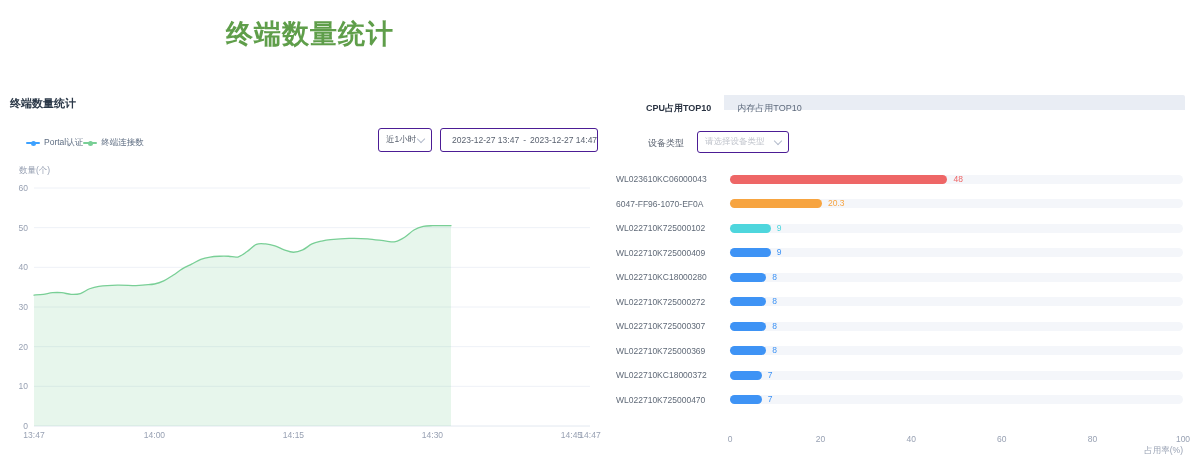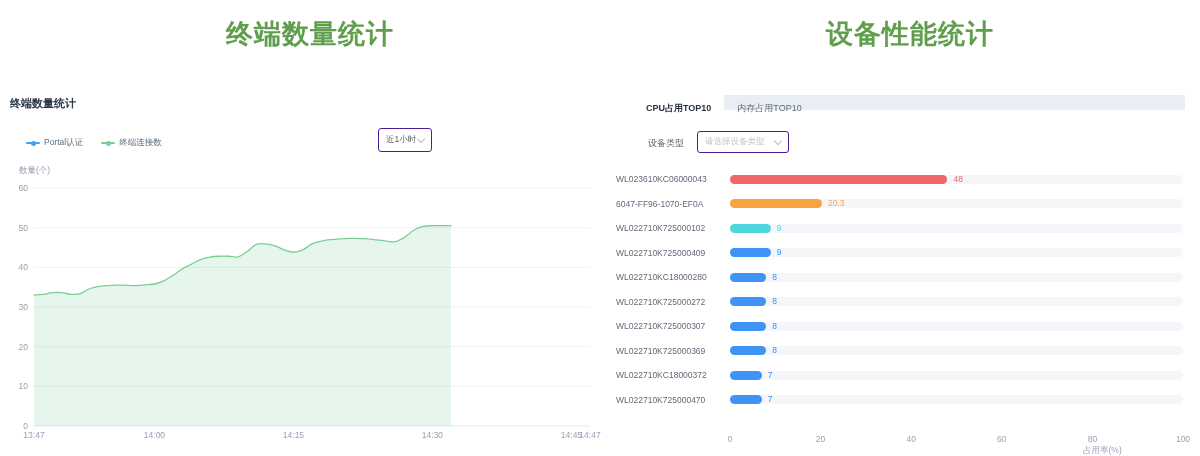--- a/index.html
+++ b/index.html
@@ -14,21 +14,21 @@
   .panel-title{position:absolute;left:10px;top:96px;font-size:11px;font-weight:700;color:#2b3848;}
 
   .ctrl{position:absolute;box-sizing:border-box;border:1px solid #4c1d95;border-radius:3px;
         background:#fff;display:flex;align-items:center;font-size:8.5px;color:#5a6270;}
   #time-select{left:378px;top:128px;width:54px;height:24px;padding:0 7px;justify-content:space-between;}
   #date-range{left:440px;top:128px;width:158px;height:24px;padding:0 7px;gap:4px;}
   .chevron{width:5px;height:5px;border-right:1.2px solid #b4bccc;border-bottom:1.2px solid #b4bccc;
            transform:rotate(45deg);margin-top:-3px;flex:none;}
   .date-text{white-space:nowrap;}
 
-  #legend{position:absolute;left:26px;top:137px;display:flex;gap:18px;align-items:center;}
+  #legend{position:absolute;left:26px;top:137px;display:flex;align-items:center;}
   .legend-item{display:flex;align-items:center;gap:4px;font-size:8.5px;color:#5e6d82;cursor:pointer;}
   .legend-marker{position:relative;width:14px;height:6px;flex:none;}
   .lm-line{position:absolute;left:0;top:2.2px;width:14px;height:1.6px;border-radius:1px;}
   .lm-dot{position:absolute;left:4.5px;top:0.5px;width:5px;height:5px;border-radius:50%;}
 
   #line-ylabel{position:absolute;left:19px;top:165px;font-size:8.5px;color:#98a1b3;}
   #line-chart-svg{position:absolute;left:0;top:176px;}
   text.tick{font-size:8.5px;fill:#98a1b3;}
 
   #tab-strip{position:absolute;left:633px;top:95px;width:552px;height:15px;background:#e9edf4;
@@ -39,38 +39,46 @@
   #filter-label{position:absolute;left:648px;top:137px;font-size:9px;color:#5a6270;}
   #device-select{left:697px;top:131px;width:92px;height:22px;padding:0 7px;justify-content:space-between;
                  color:#c0c4cc;}
 
   .bar-label{position:absolute;left:616px;width:108px;text-align:left;font-size:8.5px;
              color:#606a78;line-height:10px;white-space:nowrap;}
   .bar-track{position:absolute;left:730px;width:453px;height:9px;border-radius:4.5px;}
   .bar-fill{position:absolute;left:730px;height:9px;border-radius:4.5px;}
   .bar-value{position:absolute;font-size:8.5px;line-height:9px;}
   .bar-xtick{position:absolute;top:434px;font-size:8.5px;color:#98a1b3;transform:translateX(-50%);}
-  #bar-xlabel{position:absolute;left:1083px;width:100px;top:445px;
+  #bar-xlabel{position:absolute;left:1083px;width:100px;top:445px;text-align:right;
               font-size:8.5px;color:#98a1b3;}
 </style>
 </head>
 <body>
 
 <div id="app">
 
   <div id="left-big-title" class="big-title" style="color: rgb(95, 158, 74);">终端数量统计</div>
-  <div id="right-big-title" class="big-title" style="color: rgb(95, 158, 74);">设备性能统计</div>
 
   <div class="panel-title">终端数量统计</div>
 
   <div id="time-select" class="ctrl">
     <span>近1小时</span>
     <span class="chevron"></span>
   </div>
 
+  <div id="date-range" class="ctrl">
+    <svg width="9" height="9" viewBox="0 0 10 10">
+      <circle cx="5" cy="5" r="4" fill="none" stroke="#c0c4cc" stroke-width="1"></circle>
+      <path d="M5 2.8 V5 L6.6 6.2" fill="none" stroke="#c0c4cc" stroke-width="1" stroke-linecap="round"></path>
+    </svg>
+    <span class="date-text">2023-12-27 13:47</span>
+    <span>-</span>
+    <span class="date-text">2023-12-27 14:47</span>
+  </div>
 
   <div id="legend">
       <div class="legend-item">
         <div class="legend-marker">
           <div class="lm-line" style="background: rgb(60, 161, 255);"></div>
           <div class="lm-dot" style="background: rgb(60, 161, 255);"></div>
         </div>
         <span>Portal认证</span>
       </div>
       <div class="legend-item">

